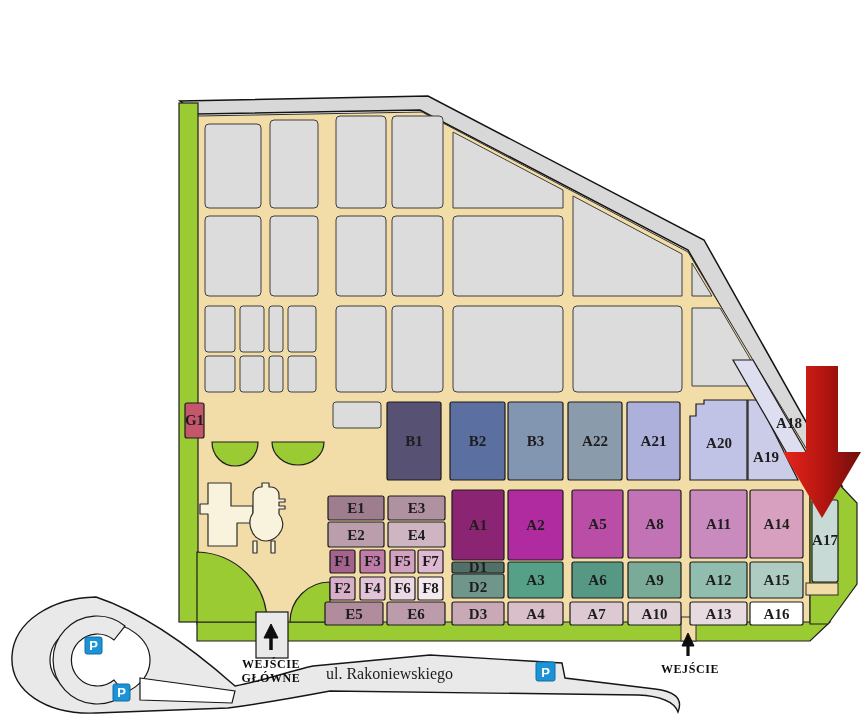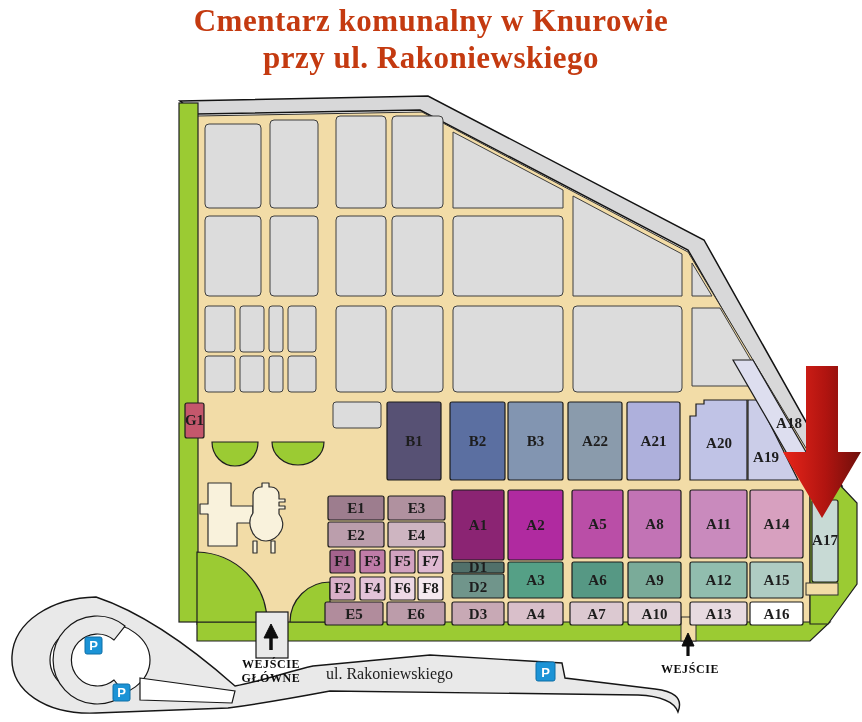--- a/index.html
+++ b/index.html
@@ -13,24 +13,20 @@
   .sec-label{font-family:"Liberation Serif",serif;font-weight:bold;font-size:15px;fill:#1d1d1d;text-anchor:middle;}
   .street{font-family:"Liberation Serif",serif;font-size:16px;fill:#1c1c1c;}
   .entr{font-family:"Liberation Serif",serif;font-weight:bold;font-size:12px;fill:#0d0d0d;text-anchor:middle;letter-spacing:0.6px;}
   .pbadge-t{font-family:"Liberation Sans",sans-serif;font-weight:bold;font-size:13px;fill:#ffffff;text-anchor:middle;}
 </style>
 </head>
 <body>
 
 <div class="stage">
 
-  <div class="title">
-    <div class="l1" style="color:#C43A10">Cmentarz komunalny w Knurowie</div>
-    <div class="l2" style="color:#C43A10">przy ul. Rakoniewskiego</div>
-  </div>
 
   <svg id="map-svg" width="862" height="722" viewBox="0 0 862 722" xmlns="http://www.w3.org/2000/svg">
     <defs>
       <linearGradient id="redgrad" gradientUnits="userSpaceOnUse" x1="783" y1="0" x2="861" y2="0">
         <stop offset="0" stop-color="#E8251A"></stop>
         <stop offset="0.55" stop-color="#B01410"></stop>
         <stop offset="1" stop-color="#6E0F0B"></stop>
       </linearGradient>
     </defs>
 

